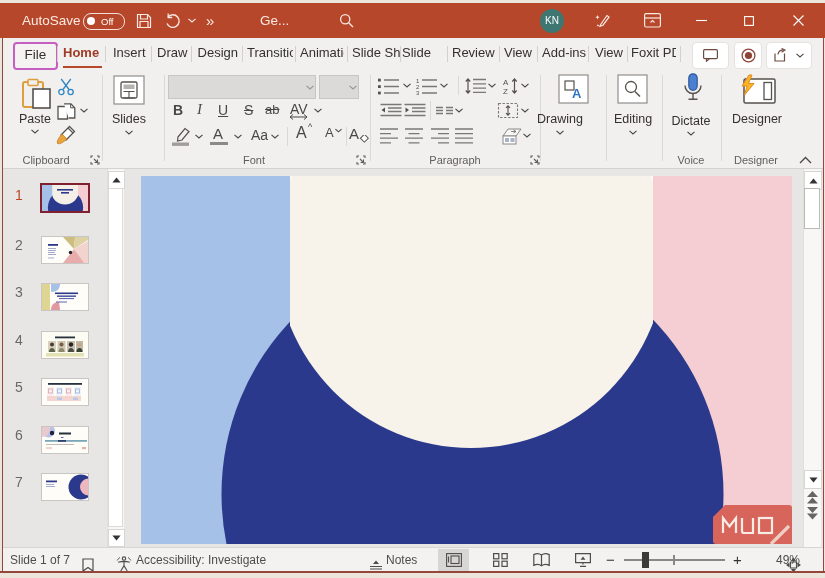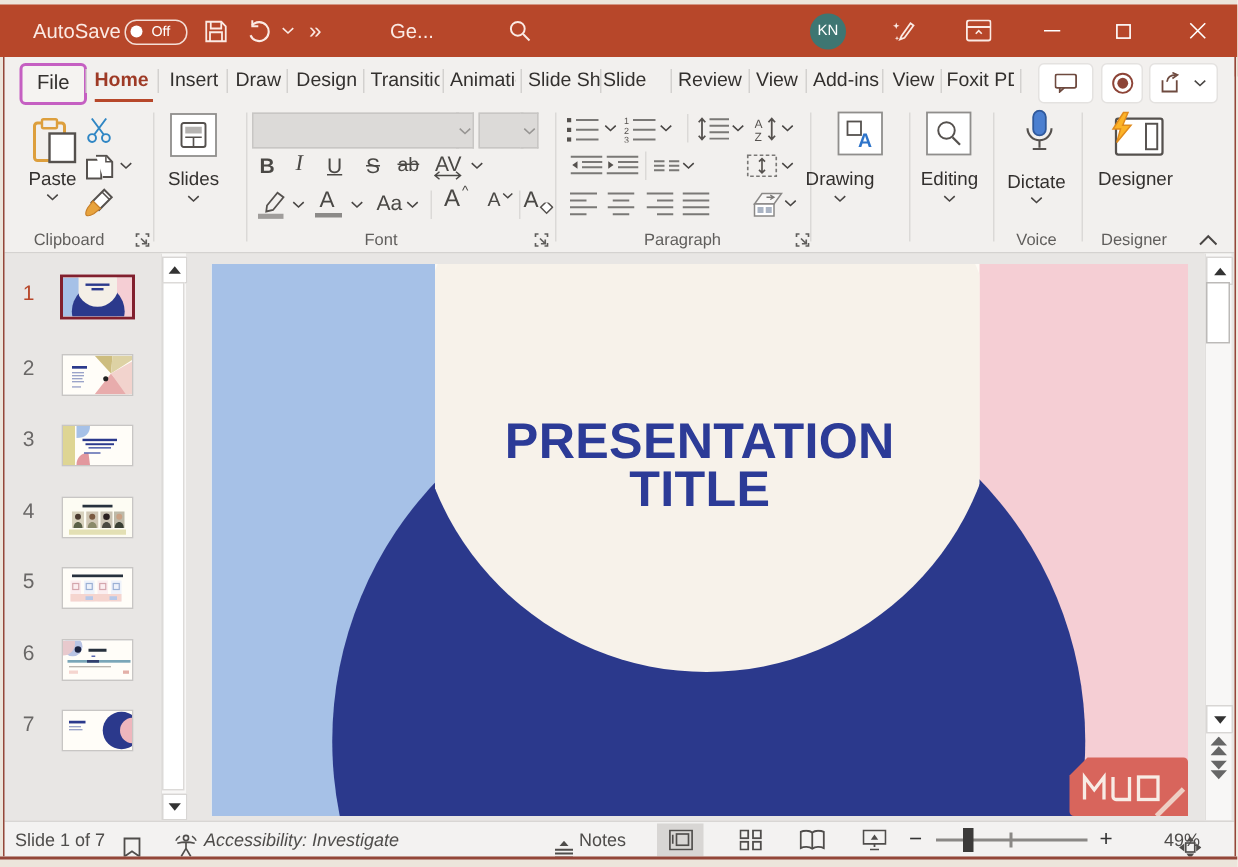--- a/index.html
+++ b/index.html
@@ -613,21 +613,20 @@
       <g transform="translate(572,329)">
         <path d="M12 0 H76 a3 3 0 0 1 3 3 V39 H3 a3 3 0 0 1 -3 -3 V12 z" fill="#d8655c"></path>
         <path d="M58 39 L76 21" stroke="#eecfc4" stroke-width="3.2" fill="none"></path>
         <g fill="none" stroke="#f8ece5" stroke-width="2.2">
           <path d="M10 28 V13 L16.5 21.5 L23 13 V28"></path>
           <path d="M29 13 V26 a2 2 0 0 0 2 2 H40 V13"></path>
           <rect x="46" y="13" width="13" height="15"></rect>
         </g>
       </g>
     </svg>
-    <div id="slidetitle" style="top:103px;font-size:33.5px;line-height:32px;letter-spacing:0.2px;">PRESENTATION<br>TITLE</div>
   </div>
   <div class="vscroll" style="left:801px;top:0;width:17px;height:378px;">
     <div class="sbtn" style="left:0px;top:2px;width:16px;height:17px;">
       <svg width="9" height="6" viewBox="0 0 9 6">
           <path d="M4.5 0.5 L8.6 5.5 H0.4 z" fill="#333"></path>
         </svg>
     </div>
     <div style="position:absolute;left:0px;top:19px;width:16px;height:41px;background:#fff;border:1px solid #bcbab8;box-sizing:border-box;"></div>
     <div class="sbtn" style="left:0px;top:301px;width:16px;height:17px;">
       <svg width="9" height="6" viewBox="0 0 9 6">
@@ -649,21 +648,21 @@
 <div class="abs" id="statusbar">
   <div class="sb" style="left:8px;">Slide 1 of 7</div>
   <svg class="sb" style="left:79px;top:5px;" width="14" height="14" viewBox="0 0 14 14" fill="none" stroke="#4f4d4b" stroke-width="1.2">
     <path d="M2 1 h10 v12 l-5 -3.5 L2 13 z"></path>
   </svg>
   <svg class="sb" style="left:114px;top:4px;" width="16" height="16" viewBox="0 0 16 16" fill="none" stroke="#4f4d4b" stroke-width="1.1">
     <circle cx="8" cy="2.6" r="1.7"></circle>
     <path d="M2.2 6.2 Q8 4.6 13.8 6.2 M8 5.2 V9.6 M8 9.6 L4.8 15 M8 9.6 L11.2 15"></path>
     <path d="M1.2 4.5 A7.4 7.4 0 0 1 4 1.4 M12 1.4 A7.4 7.4 0 0 1 14.8 4.5" stroke-width="0.9"></path>
   </svg>
-  <div class="sb" style="left:134px;font-style:italic;">Accessibility: Investigate</div>
+  <div class="sb" style="left:134px;">Accessibility: Investigate</div>
   <svg class="sb" style="left:367px;top:6px;" width="14" height="12" viewBox="0 0 14 12" fill="none" stroke="#4f4d4b" stroke-width="1.2">
     <path d="M7 0.5 L10 4 H4 z" fill="#4f4d4b" stroke="none"></path>
     <path d="M1 6.5 h12 M1 9 h12 M1 11.5 h12"></path>
   </svg>
   <div class="sb" style="left:384px;">Notes</div>
   <div class="sb" style="left:436px;top:1px;height:22px;width:31px;background:#d8d6d4;display:flex;align-items:center;justify-content:center;">
     <svg width="16" height="14" viewBox="0 0 16 14" fill="none" stroke="#4f4d4b" stroke-width="1.1">
       <rect x="0.6" y="0.6" width="14.8" height="12.8"></rect>
         <rect x="5" y="3" width="8" height="7.5"></rect>
         <path d="M2.5 3.5 v6"></path>

